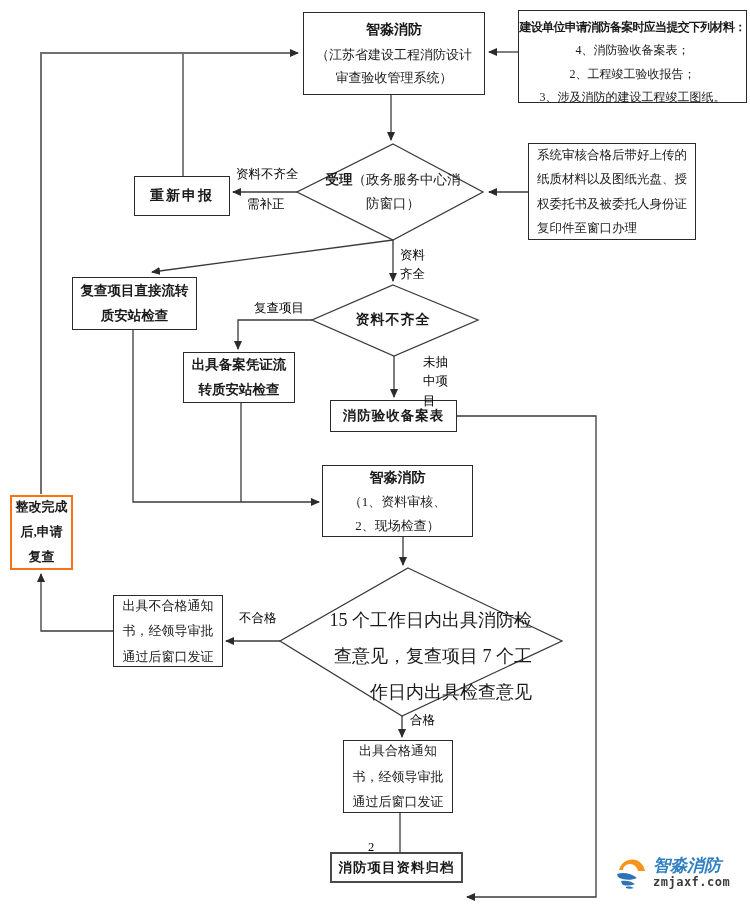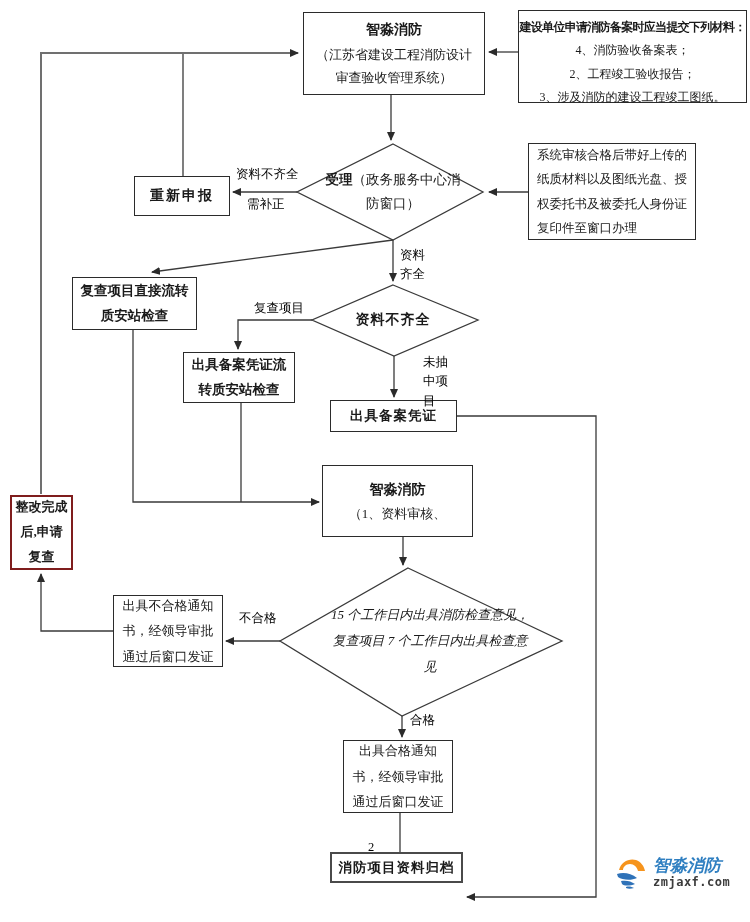--- a/index.html
+++ b/index.html
@@ -14,26 +14,26 @@
   .lbl{position:absolute;white-space:nowrap;font-size:12.5px;color:#000000;}
   .lbl.wrap{white-space:normal;line-height:1.55;}
   .online{line-height:1.75;padding:4px 6px;}
   .online .t{font-weight:bold;font-size:14px;margin-bottom:2px;}
   .mater{align-items:center;text-align:left;padding:5px 8px;font-size:12px;line-height:1.95;justify-content:space-around;}
   .mater .t{font-weight:bold;white-space:nowrap;letter-spacing:-0.7px;}
   .sysnote{align-items:flex-start;text-align:left;padding:6px 8px;font-size:12.5px;line-height:1.95;}
   .firecheck{line-height:1.8;padding:4px;}
   .firecheck .t{font-weight:bold;font-size:14px;}
   .threeline{line-height:1.95;padding:19px 6px;font-size:13px;}
-  .rect2{border:2px solid #7f1d1d;font-weight:bold;line-height:1.9;padding:2px;}
+  .rect2{border:2px solid #f97316;font-weight:bold;line-height:1.9;padding:2px;}
   .arch{border:2px solid #4a4a4a;font-weight:bold;font-size:13.5px;letter-spacing:1px;}
   .reapp{font-weight:bold;font-size:14px;letter-spacing:2px;}
   .vouch{font-weight:bold;font-size:13.5px;letter-spacing:1px;}
   .twoline{font-weight:bold;line-height:1.85;font-size:13.5px;padding:2px;}
-  .insp{position:absolute;text-align:center;line-height:2.0;font-size:13px;font-style:italic;}
+  .insp{position:absolute;text-align:right;line-height:2.0;font-size:18px;}
   .recv{line-height:1.75;font-size:13.5px;}
   .recv b{font-weight:bold;}
   .lott{font-weight:bold;font-size:14px;letter-spacing:1px;}
   #logo{position:absolute;left:614px;top:856px;display:flex;align-items:center;gap:5px;}
   #logo .col{display:flex;flex-direction:column;line-height:1.15;}
   #logo .nm{font-family:"Liberation Sans","DejaVu Sans",sans-serif;font-weight:bold;font-size:17px;}
   #logo .st{font-family:"DejaVu Sans Mono","Liberation Mono",monospace;font-weight:bold;font-size:12px;color:#3c3c3c;letter-spacing:0.5px;}
 </style>
 </head>
 <body>
@@ -112,26 +112,27 @@
 
   <div class="node twoline" style="left:72px;top:277px;width:125px;height:53px;">
     <div>复查项目直接流转质安站检查</div>
   </div>
 
   <div class="node twoline" style="left:183px;top:352px;width:112px;height:51px;">
     <div>出具备案凭证流转质安站检查</div>
   </div>
 
   <div class="node vouch" style="left:330px;top:400px;width:127px;height:32px;">
-    <div>出具备案凭证</div>
+    <div>消防验收备案表</div>
   </div>
 
   <div class="node firecheck" style="left:322px;top:465px;width:151px;height:72px;">
     <div class="t">智淼消防</div>
     <div>（1、资料审核、</div>
+    <div>2、现场检查）</div>
   </div>
 
   <div class="node threeline" style="left:113px;top:595px;width:110px;height:72px;">
     <div>出具不合格通知书，经领导审批通过后窗口发证</div>
   </div>
 
   <div class="node rect2" style="left:10px;top:495px;width:63px;height:75px;">
     <div>整改完成后,申请复查</div>
   </div>
 

